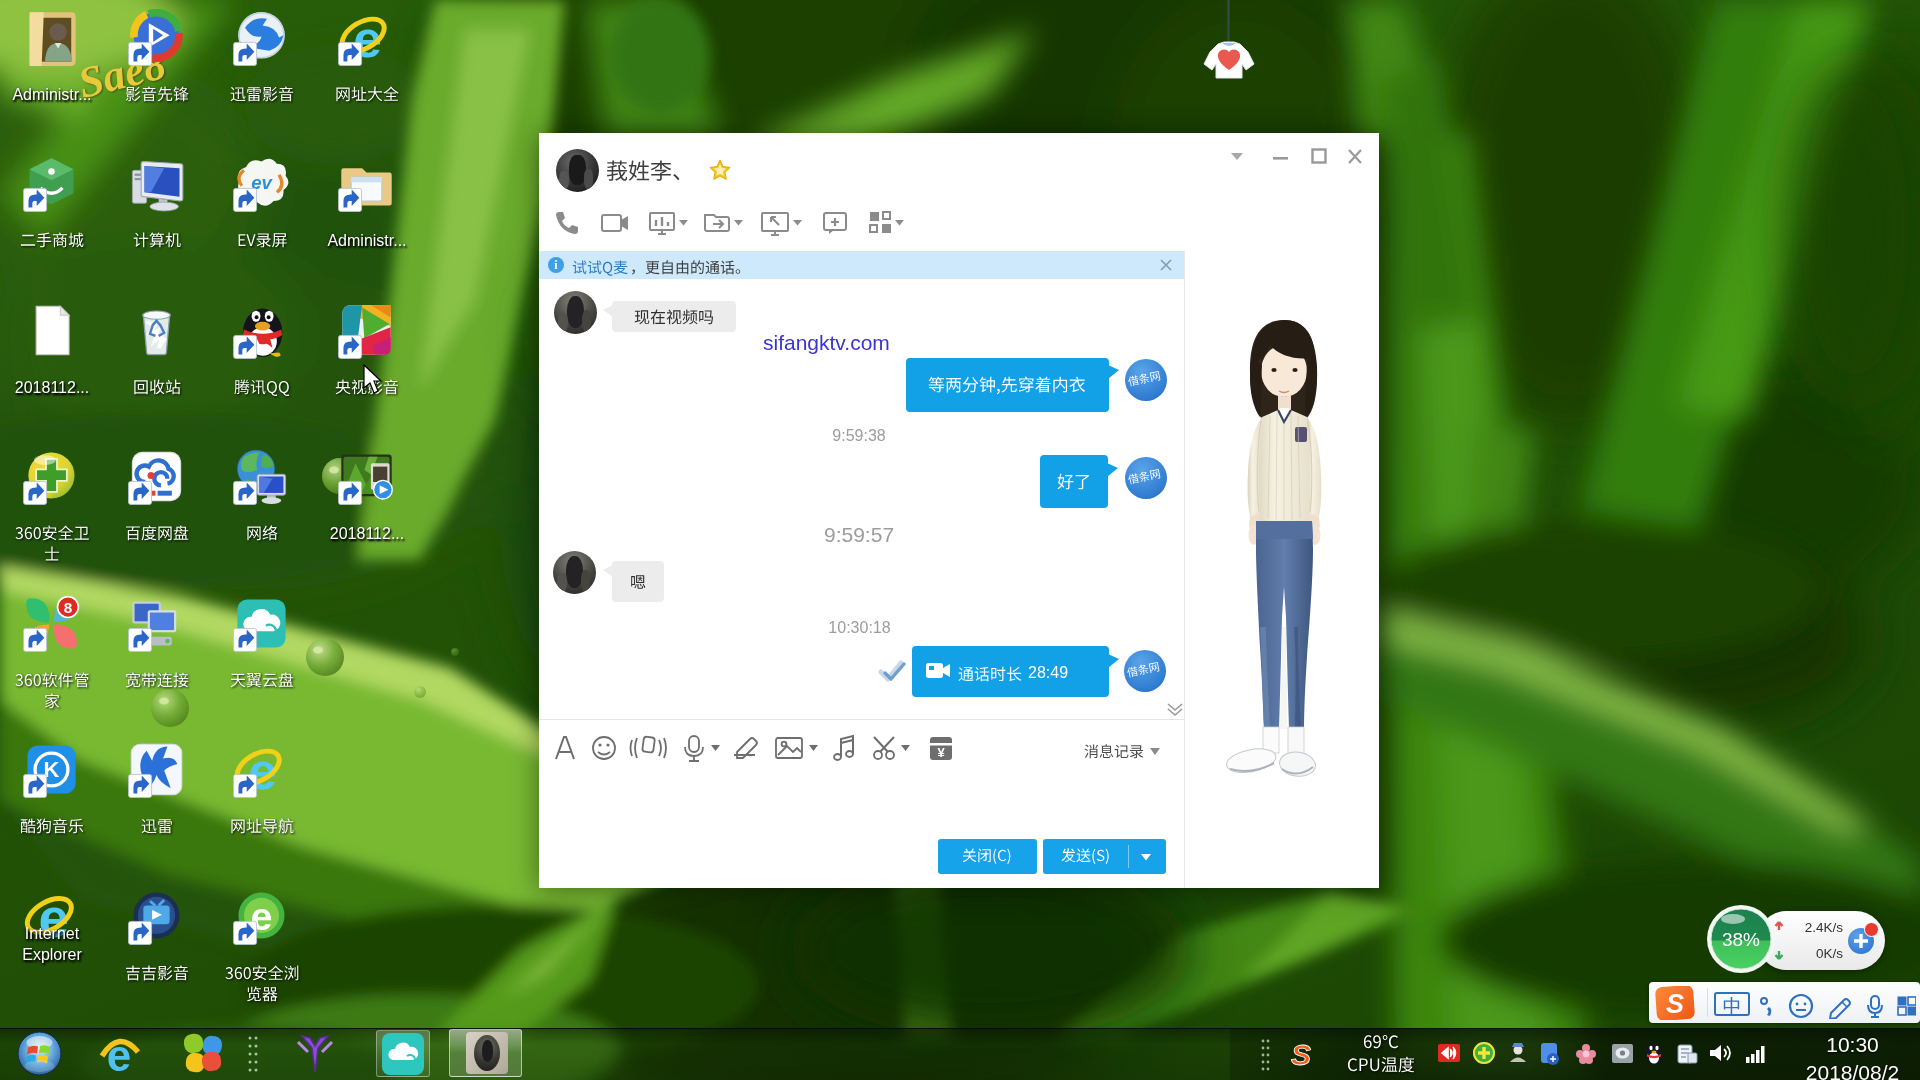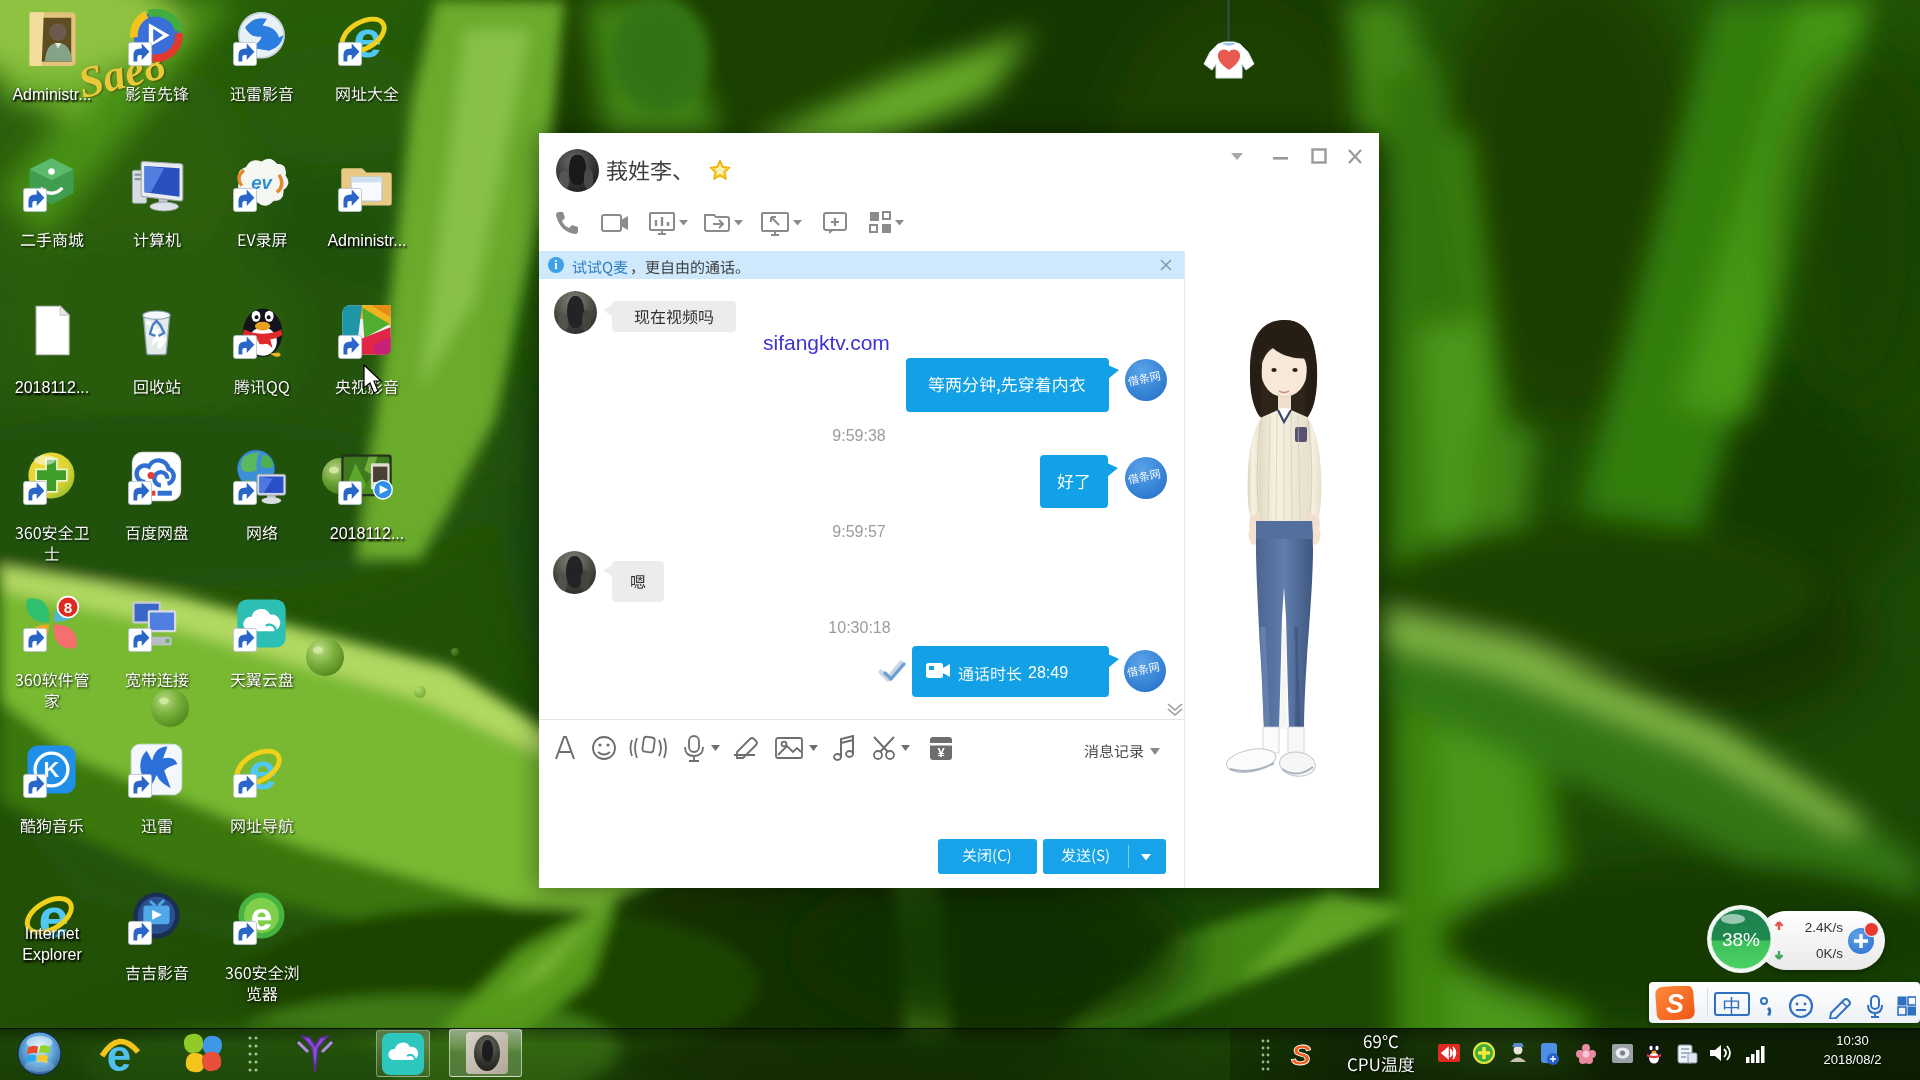--- a/index.html
+++ b/index.html
@@ -895,21 +895,21 @@
     <div class="abs" style="left:4px;top:27px;transform:rotate(-12deg)">
       <svg width="33" height="15" viewBox="0 -12 33 15" style="position:absolute;left:0px;top:-12px;overflow:visible" xmlns="http://www.w3.org/2000/svg">
         <g fill="#ffffff" transform="translate(0,0)">
           <path transform="translate(0.0,0) scale(0.011000,-0.011000)" d="M718 831V714H532V831H459V714H325V649H459V512H284V444H968V512H792V649H933V714H792V831ZM532 649H718V512H532ZM462 134H805V25H462ZM462 194V299H805V194ZM390 363V-83H462V-38H805V-79H880V363ZM264 836C208 684 115 534 16 437C30 420 51 381 58 363C93 399 127 441 160 487V-78H232V600C271 669 307 742 335 815Z"></path>
           <path transform="translate(11.0,0) scale(0.011000,-0.011000)" d="M300 182C252 121 162 48 96 10C112 -2 134 -27 146 -43C214 1 307 84 360 155ZM629 145C699 88 780 6 818 -47L875 -4C836 50 752 129 683 184ZM667 683C624 631 568 586 502 548C439 585 385 628 344 679L348 683ZM378 842C326 751 223 647 74 575C91 564 115 538 128 520C191 554 246 592 294 633C333 587 379 546 431 511C311 454 171 418 35 399C49 382 64 351 70 332C219 356 372 399 502 468C621 404 764 361 919 339C929 359 948 390 964 406C820 424 686 458 574 510C661 566 734 636 782 721L732 752L718 748H405C426 774 444 800 460 826ZM461 393V287H147V220H461V3C461 -8 457 -11 446 -11C435 -12 395 -12 357 -10C367 -29 377 -57 380 -76C438 -76 477 -76 503 -65C530 -54 537 -35 537 3V220H852V287H537V393Z"></path>
           <path transform="translate(22.0,0) scale(0.011000,-0.011000)" d="M194 536C239 481 288 416 333 352C295 245 242 155 172 88C188 79 218 57 230 46C291 110 340 191 379 285C411 238 438 194 457 157L506 206C482 249 447 303 407 360C435 443 456 534 472 632L403 640C392 565 377 494 358 428C319 480 279 532 240 578ZM483 535C529 480 577 415 620 350C580 240 526 148 452 80C469 71 498 49 511 38C575 103 625 184 664 280C699 224 728 171 747 127L799 171C776 224 738 290 693 358C720 440 740 531 755 630L687 638C676 564 662 494 644 428C608 479 570 529 532 574ZM88 780V-78H164V708H840V20C840 2 833 -3 814 -4C795 -5 729 -6 663 -3C674 -23 687 -57 692 -77C782 -78 837 -76 869 -64C902 -52 915 -28 915 20V780Z"></path>
         </g>
       </svg>
     </div>
   </div>
-<div class="abs" style="left:824px;top:523px;width:70px;text-align:center;font-size:16px;color:#9c9c9c">9:59:57</div>
+<div class="abs" style="left:824px;top:523px;width:70px;font-size:21px;color:#9c9c9c">9:59:57</div>
 <div class="abs" style="left:553px;top:551px;width:43px;height:43px;border-radius:50%;background:radial-gradient(circle at 45% 25%,#83837a,#45453f 55%,#1d1d20);overflow:hidden">
     <div class="abs" style="left:12.9px;top:5.16px;width:17.2px;height:32.25px;background:#232326;border-radius:45%"></div>
     <div class="abs" style="left:4.3px;top:21.5px;width:9.46px;height:19.35px;background:#53524c;border-radius:45%"></div>
     <div class="abs" style="left:28.380000000000003px;top:19.35px;width:8.6px;height:21.5px;background:#45443f;border-radius:45%"></div>
   </div>
 <div class="abs" style="left:612px;top:561px;width:52px;height:41px;background:#ececec;border-radius:4px"></div>
 <svg class="abs" style="left:603px;top:565px" width="10" height="14" xmlns="http://www.w3.org/2000/svg">
     <path d="M10,0 L0,5 L10,12 Z" fill="#ececec"></path>
   </svg>
 <div class="abs" style="left:630px;top:588px">
@@ -1280,15 +1280,15 @@
 <path d="M272,9 L277,9 L283,4 L283,20 L277,15 L272,15 Z" fill="#fff"></path>
       <path d="M286,8 Q290,12 286,16 M289,5 Q295,12 289,19" stroke="#fff" stroke-width="1.8" fill="none"></path>
 <g fill="#fff">
         <rect x="308" y="16" width="3.5" height="6"></rect>
         <rect x="313" y="13" width="3.5" height="9"></rect>
         <rect x="318" y="9" width="3.5" height="13"></rect>
         <rect x="323" y="5" width="3.5" height="17"></rect>
       </g>
 </g>
   </svg>
-<div class="abs" style="left:1790px;top:1031px;width:125px;height:46px;color:#fff;font-size:13px;text-align:center;text-shadow:0 1px 2px rgba(0,0,0,0.8)">
+<div class="abs" style="left:1790px;top:1031px;width:125px;height:46px;color:#fff;font-size:21px;text-align:center;text-shadow:0 1px 2px rgba(0,0,0,0.8)">
 <div style="margin-top:2px">10:30</div>
     <div style="margin-top:4px">2018/08/2</div>
   </div>
 </body></html>

